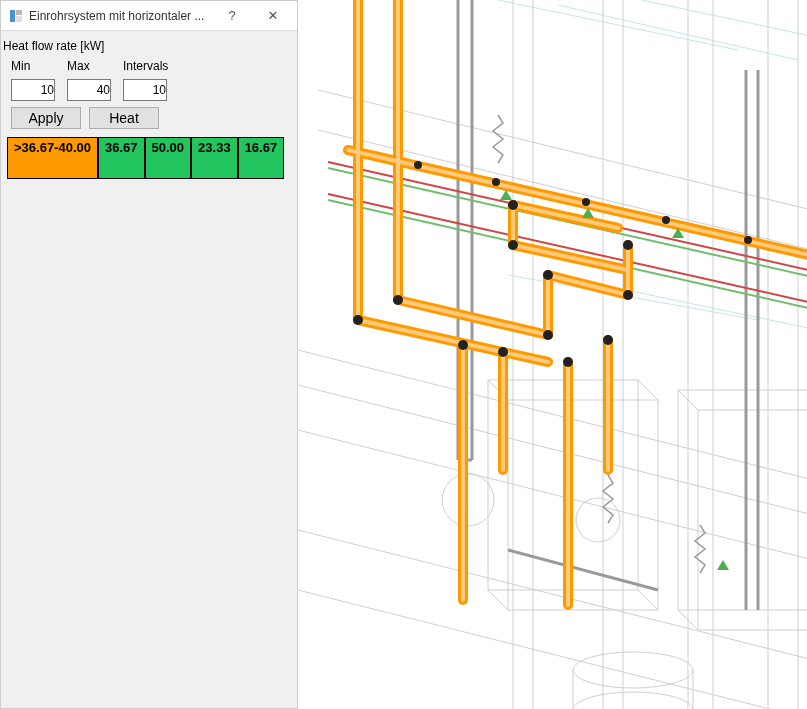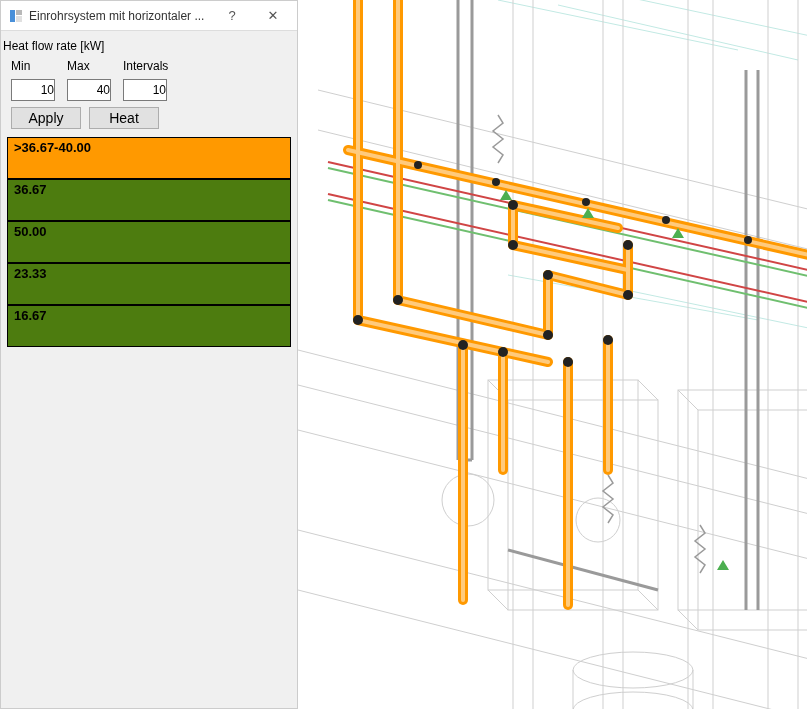--- a/index.html
+++ b/index.html
@@ -86,27 +86,26 @@
     width: 70px; height: 22px;
     border: 1px solid #adadad;
     background: #e1e1e1;
     font-family: inherit;
     font-size: 14px;
     cursor: pointer;
   }
   .legend {
     padding: 0 6px 6px 6px;
     display: flex;
-    flex-direction: column;
     gap: 0;
   }
   .legend-row {
     height: 42px;
     border: 1px solid #000;
-    background: #4d7c0f;
+    background: #22c55e;
     padding: 2px 6px;
     font-size: 13px;
     font-weight: bold;
     color: #000;
     display: flex;
     align-items: flex-start;
   }
   .legend-row.highlight {
     background: #ff9900;
   }

